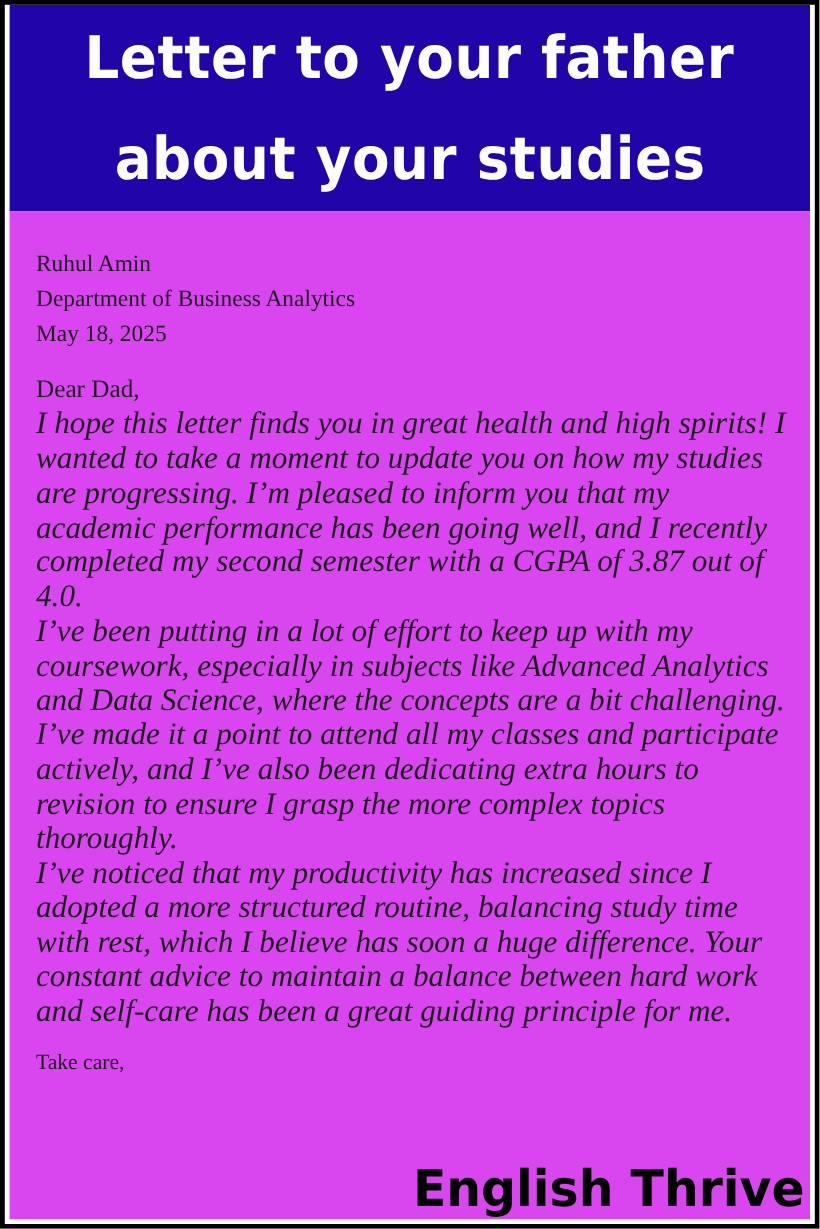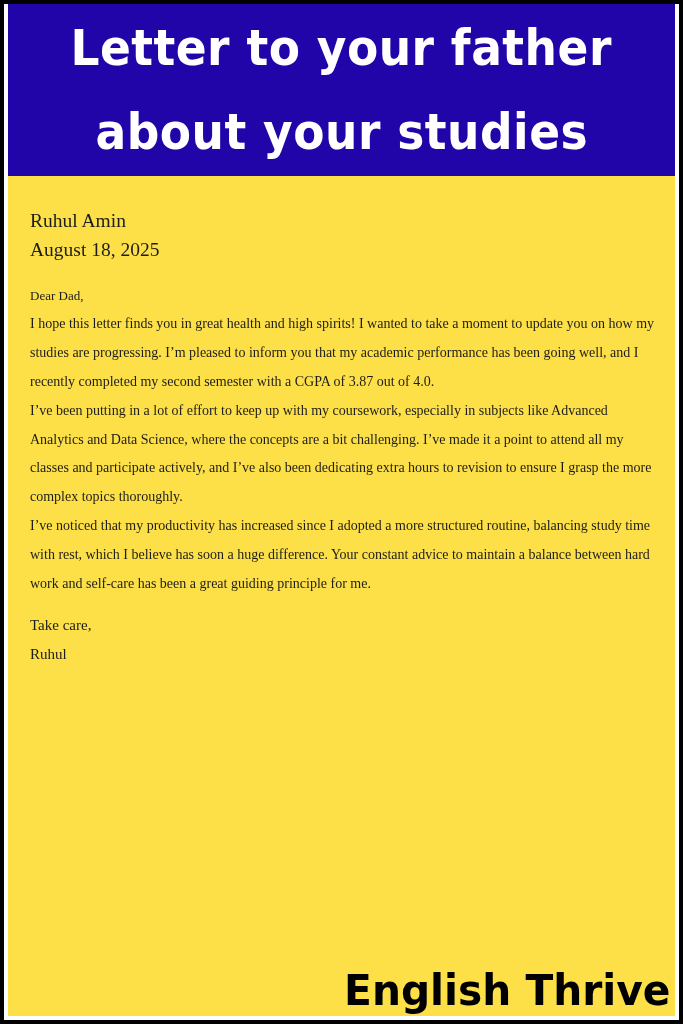--- a/index.html
+++ b/index.html
@@ -46,50 +46,51 @@
     text-align: center;
   }
 
   
   .letter {
     position: absolute;
     left: 4px;
     top: 172px;
     right: 4px;
     bottom: 4px;
-    background: #fde047;
+    background: #d946ef;
     padding: 31px 12px 0 22px;
     box-sizing: border-box;
     color: #1a1a1a;
   }
   .addr-line {
     font-size: 19.5px;
     line-height: 28.8px;
     color: #1d1d1d;
     white-space: nowrap;
   }
   .salutation {
-    font-size: 13px;
+    font-size: 21px;
     line-height: 28.8px;
     margin-top: 17px;
     color: #1d1d1d;
   }
   .para {
-    font-size: 14px;
+    font-size: 26px;
     line-height: 28.8px;
     color: #1d1d1d;
     text-align: left;
     margin: 0;
     hyphens: none;
+    font-style: italic;
   }
   .para.gap-before {
     margin-top: 13px;
   }
   .closing {
-    font-size: 15px;
+    font-size: 18px;
     line-height: 28.8px;
     margin-top: 13px;
     color: #1d1d1d;
     font-family: Liberation Serif, serif;
   }
 
   
   .brand {
     position: absolute;
     right: 9px;
@@ -112,34 +113,34 @@
 
   <div class="banner">
     <div class="banner-title-line">Letter to your father</div>
     <div class="banner-title-line">about your studies</div>
   </div>
 
   <div class="letter">
 
     <div>
       <div class="addr-line">Ruhul Amin</div>
-      <div class="addr-line">August 18, 2025</div>
+      <div class="addr-line">Department of Business Analytics</div>
+      <div class="addr-line">May 18, 2025</div>
     </div>
 
     <div class="salutation">Dear Dad,</div>
 
     <p class="para">I hope this letter finds you in great health and high spirits! I wanted to take a moment to update you on how my studies are progressing. I’m pleased to inform you that my academic performance has been going well, and I recently completed my second semester with a CGPA of 3.87 out of 4.0.</p>
 
     <p class="para">I’ve been putting in a lot of effort to keep up with my coursework, especially in subjects like Advanced Analytics and Data Science, where the concepts are a bit challenging. I’ve made it a point to attend all my classes and participate actively, and I’ve also been dedicating extra hours to revision to ensure I grasp the more complex topics thoroughly.</p>
 
     <p class="para">I’ve noticed that my productivity has increased since I adopted a more structured routine, balancing study time with rest, which I believe has soon a huge difference. Your constant advice to maintain a balance between hard work and self-care has been a great guiding principle for me.</p>
 
 
     <div class="closing">
       <div>Take care,</div>
-      <div>Ruhul</div>
     </div>
 
   </div>
 
   <div class="brand">English Thrive</div>
 
 </div>
 
 </body></html>

